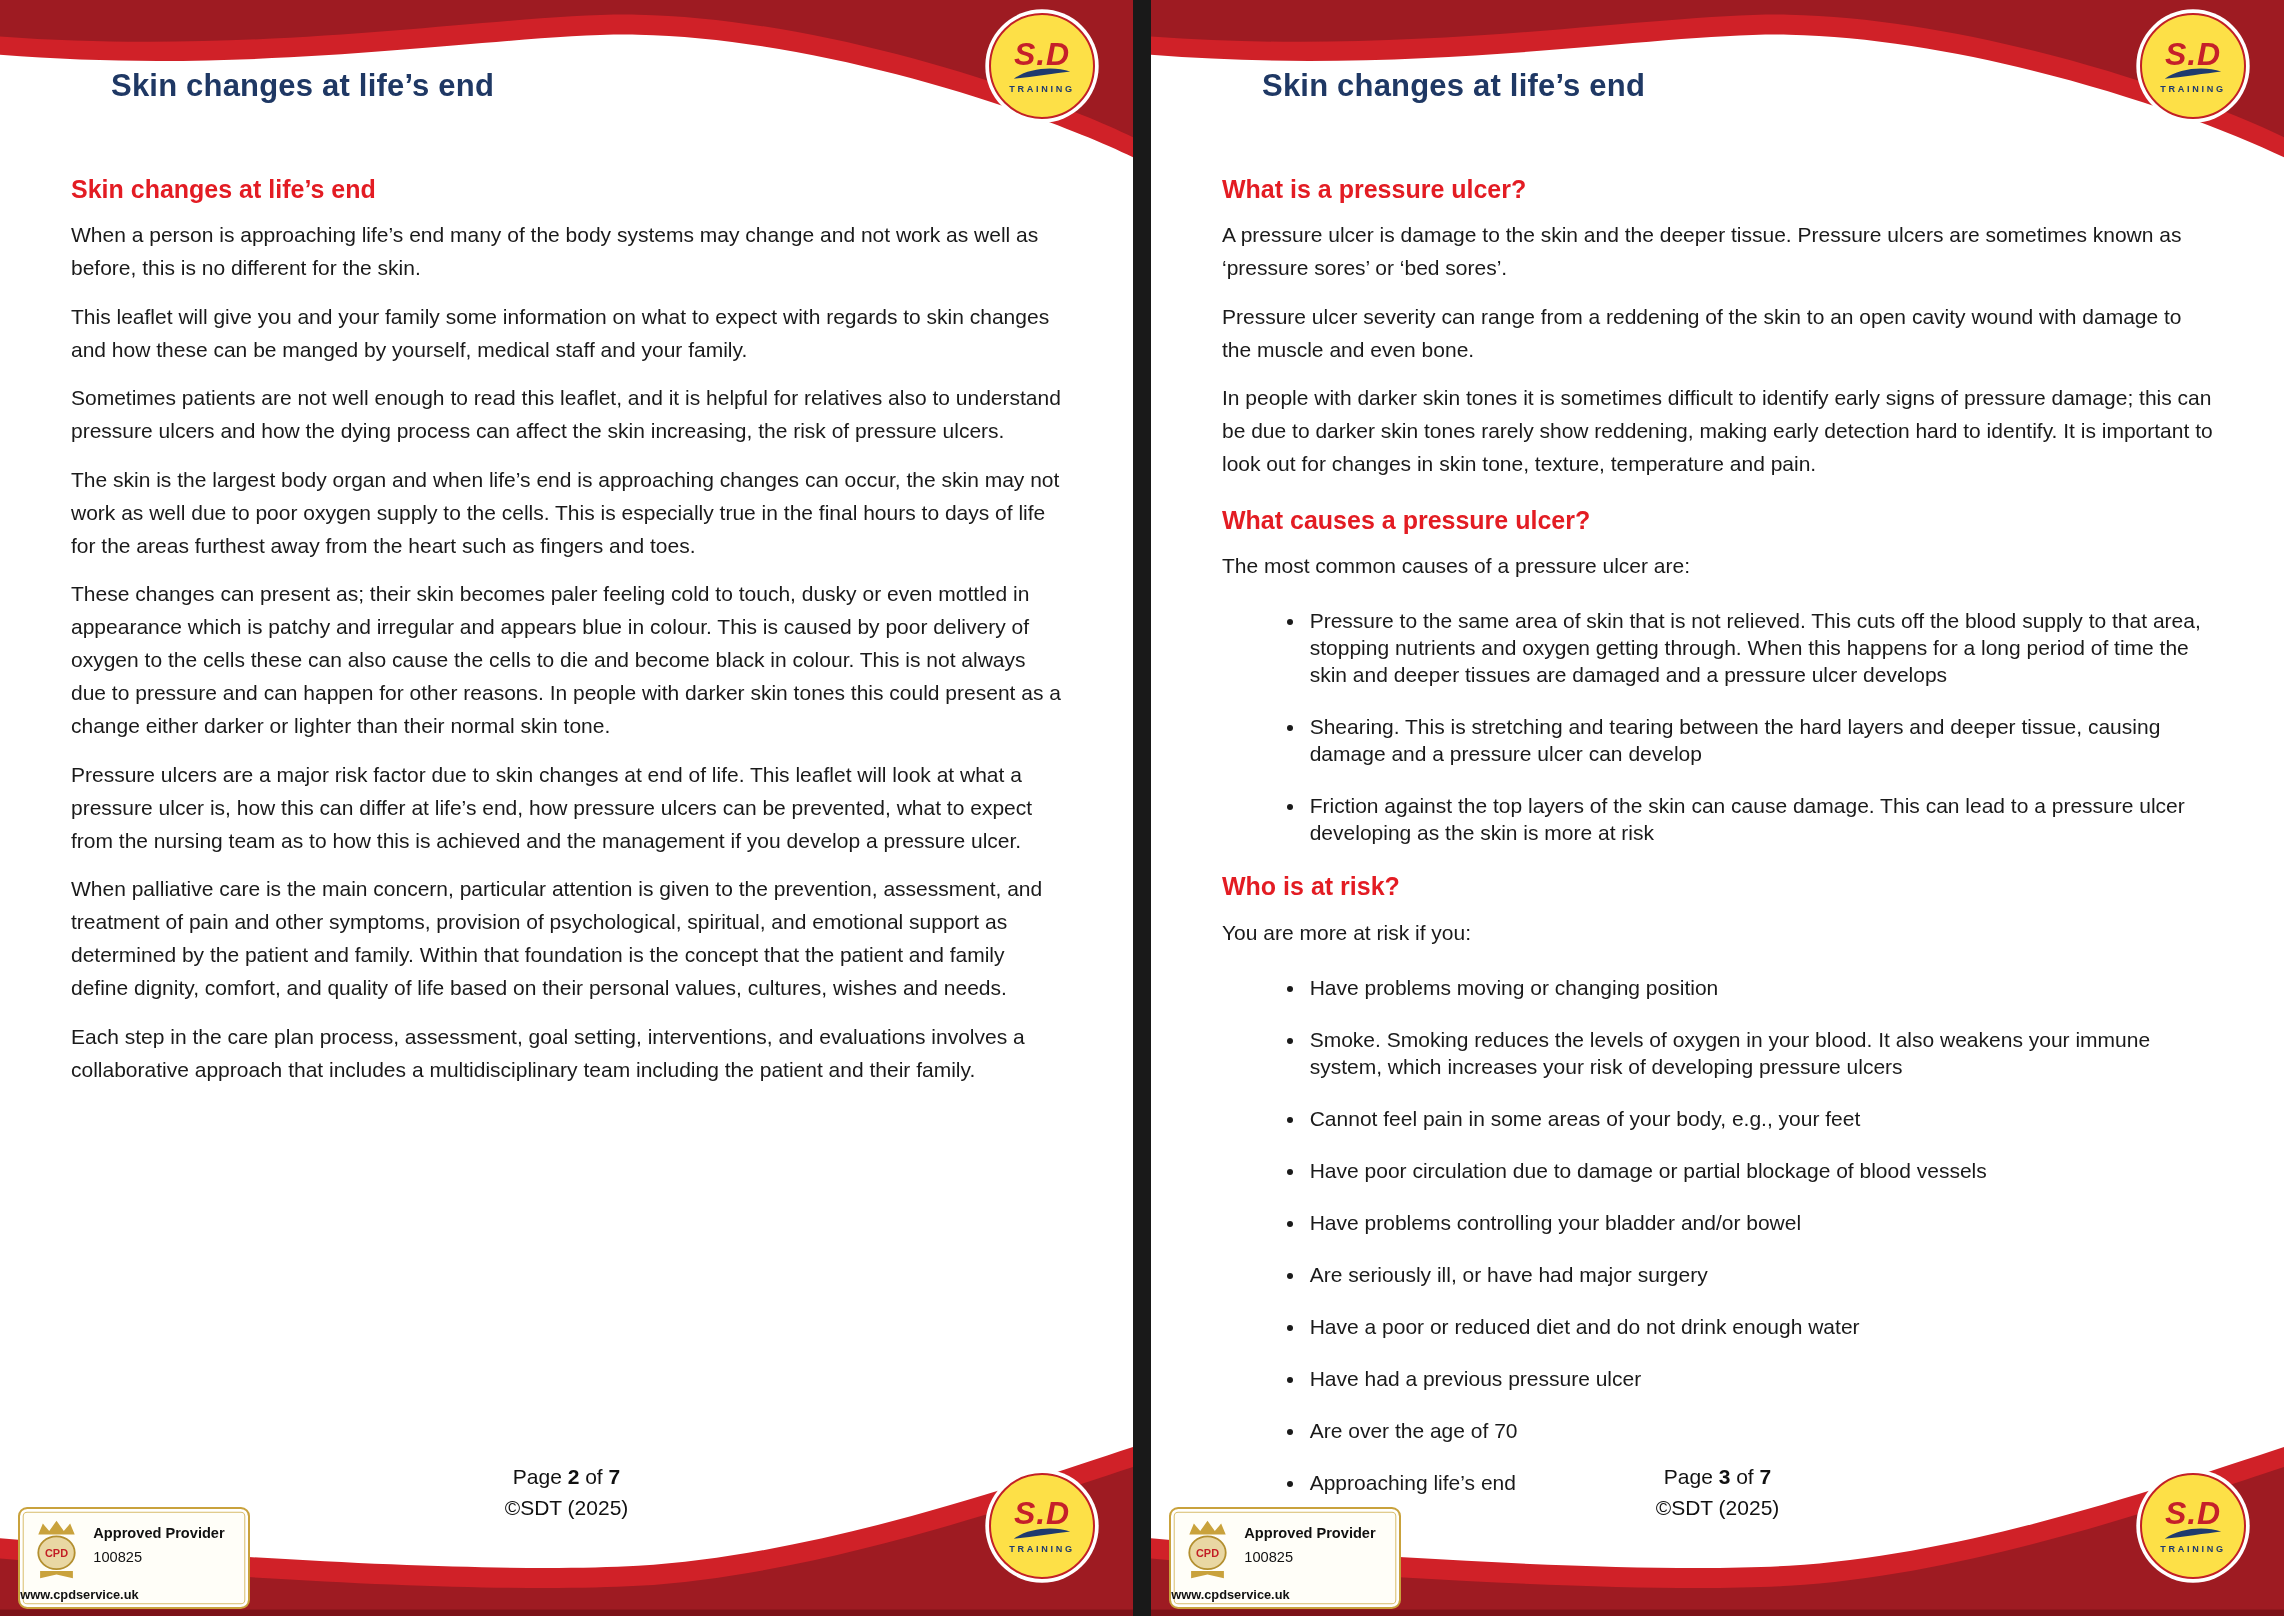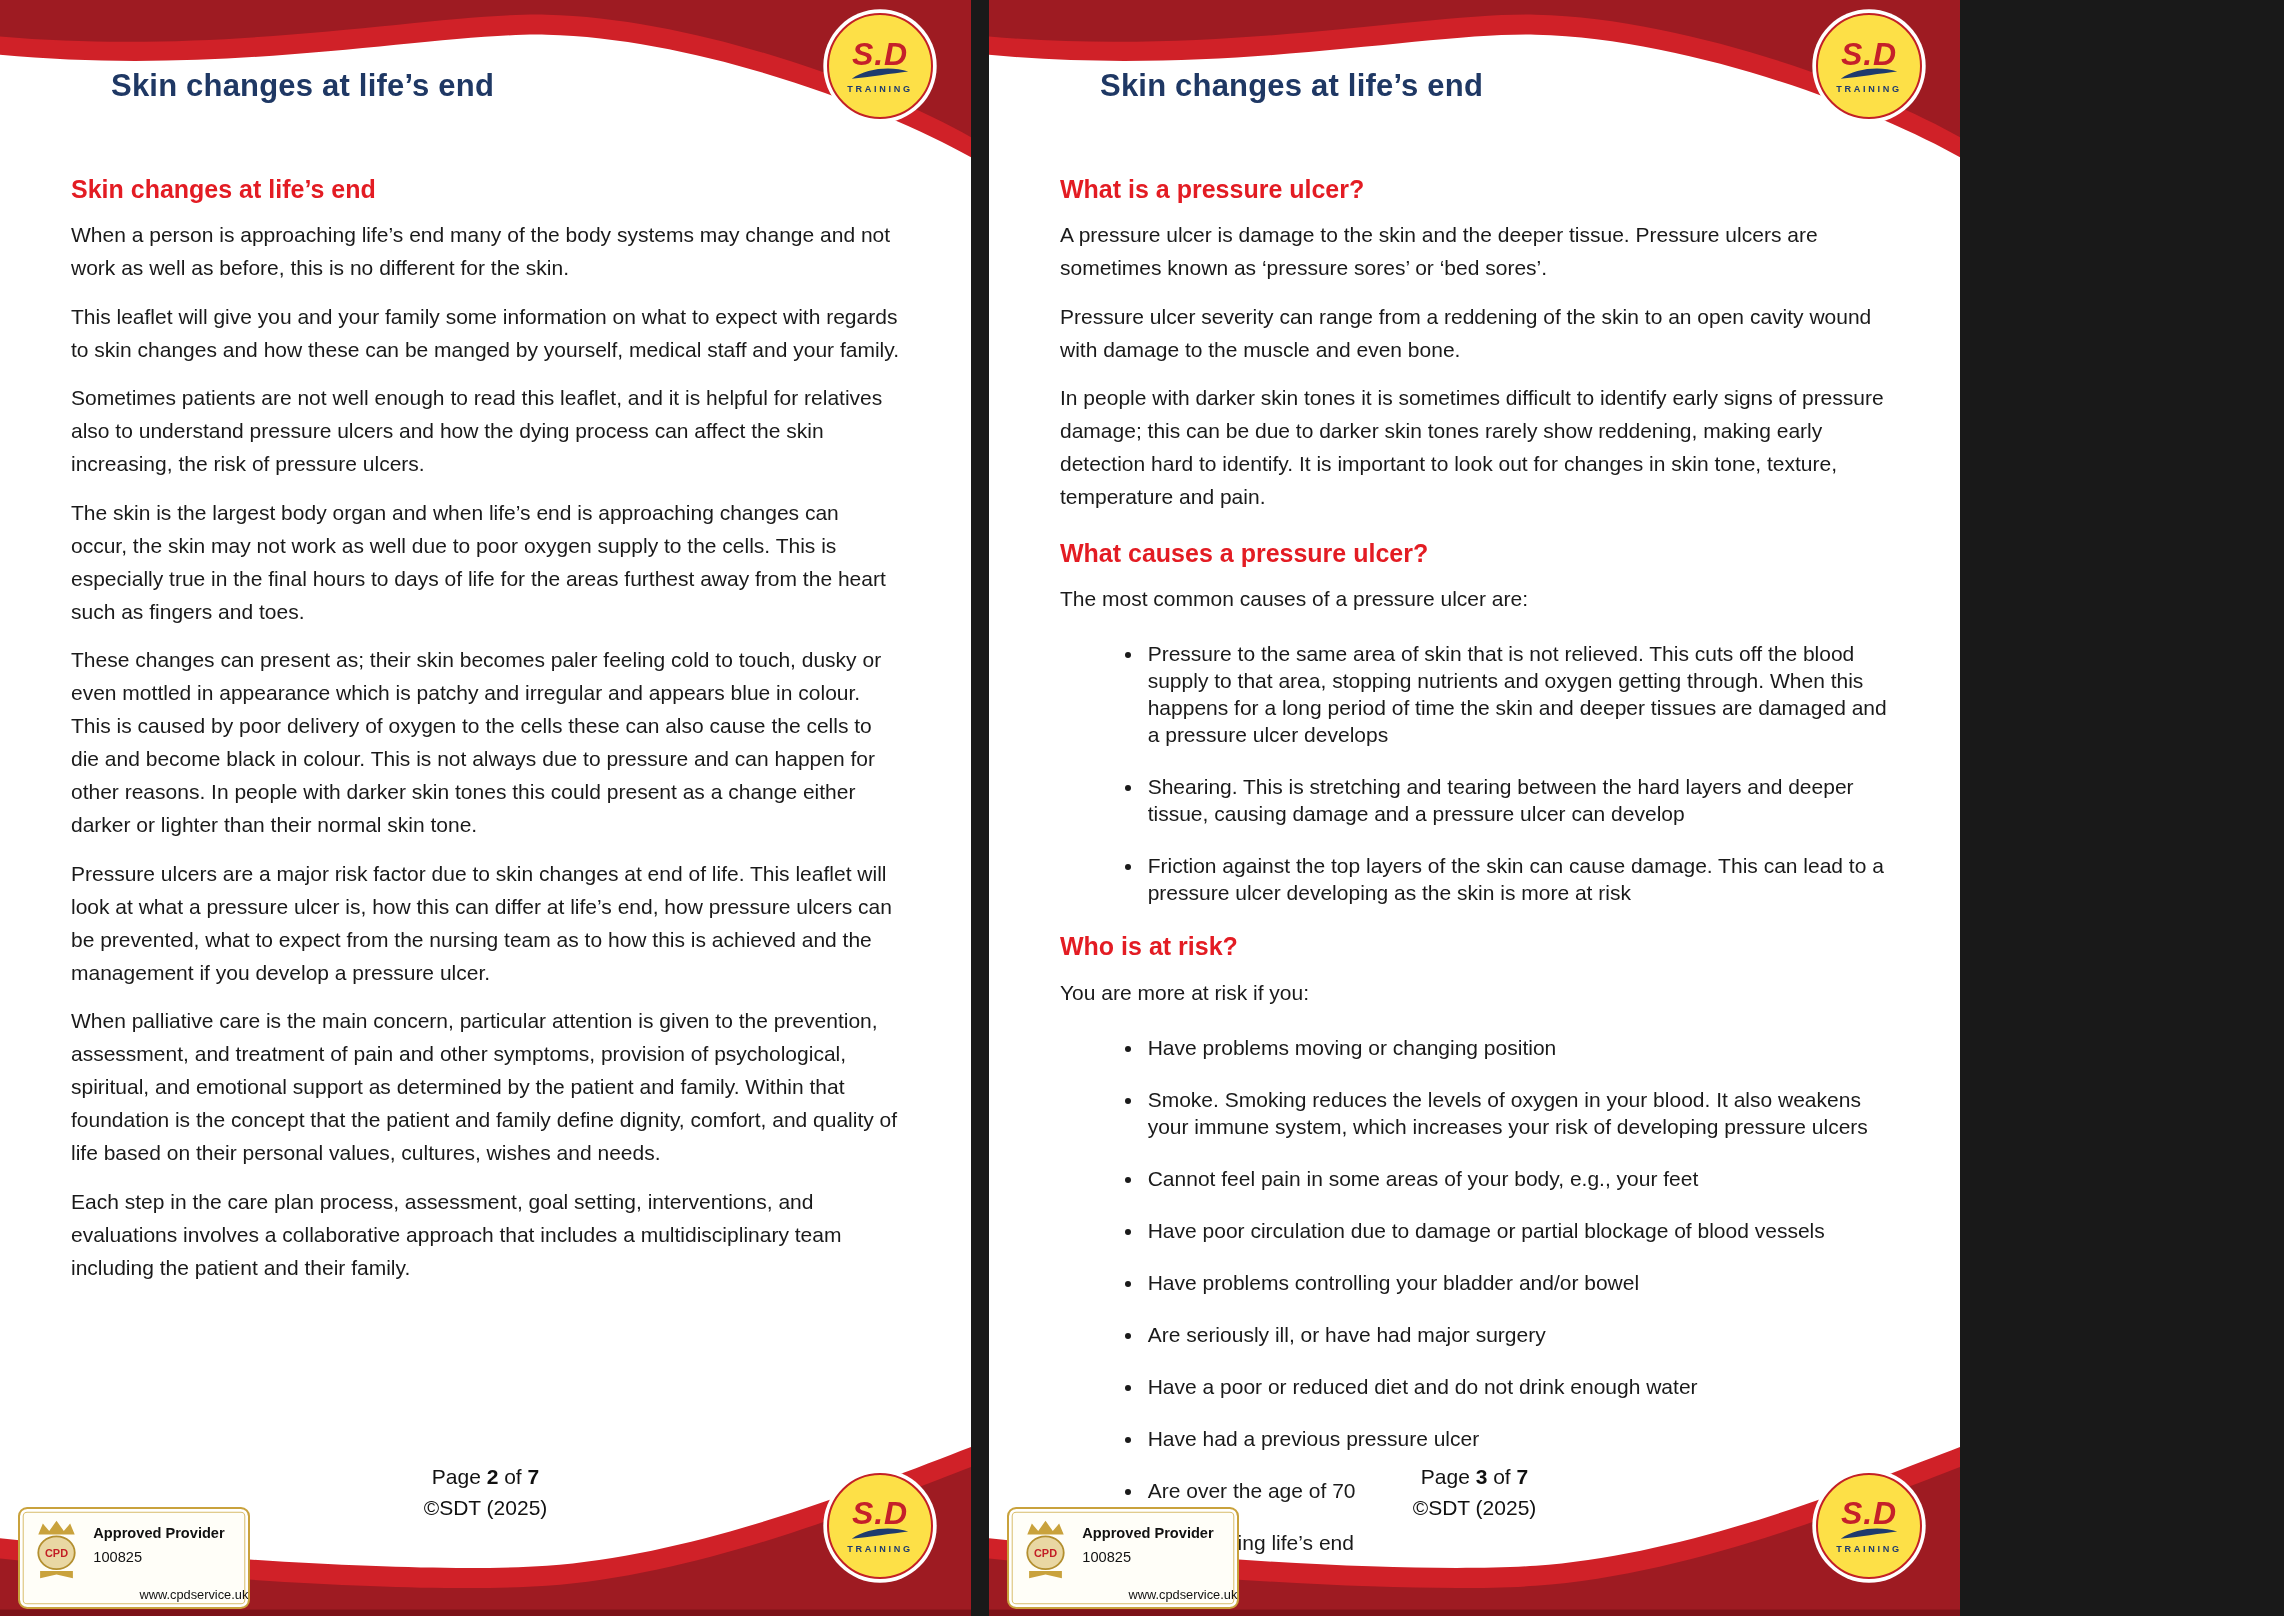--- a/index.html
+++ b/index.html
@@ -1,18 +1,18 @@
 <!DOCTYPE html>
 <html style="font-size:14.6px"><head>
 <meta charset="utf-8">
 <style>
   * { margin:0; padding:0; box-sizing:border-box; }
   html,body { background:#191919; }
   body { font-family:"Liberation Sans", sans-serif; width:2284px; }
-  .sheet { display:flex; gap:18px; width:1960px; height:1616px; }
+  .sheet { display:flex; gap:18px; width:2284px; height:1616px; }
   .page { position:relative; width:1136px; height:1616px; background:#ffffff; overflow:hidden; }
 
   
   .wave-top { position:absolute; top:0; left:0; width:100%; height:160px; display:block; }
   .header-title { position:absolute; top:68px; left:111px; font-size:31px; font-weight:700; color:#1f3864; letter-spacing:0.2px; z-index:2; }
 
   
   .badge { position:absolute; width:106px; height:106px; border-radius:50%; background:#fde047;
            border:2.7px solid #c32026; box-shadow:0 0 0 3.7px #ffffff;
            display:flex; flex-direction:column; align-items:center; justify-content:center; z-index:3; }
@@ -36,21 +36,21 @@
   .footer-text { position:absolute; top:18.3px; width:100%; text-align:center; font-size:21px; color:#111; z-index:2; }
   .footer-copy { position:absolute; top:49px; width:100%; text-align:center; font-size:21px; color:#111; z-index:2; }
 
   
   .cpd-card { position:absolute; left:18.3px; bottom:7.3px; width:232px; height:102px; background:#fffef8;
               border:2.7px solid #c9a23c; border-radius:9.1px;
               box-shadow:inset 0 0 0 2.7px #ffffff, inset 0 0 0 3.7px #d8bc6a; z-index:3; }
   .cpd-emblem { position:absolute; left:11px; top:9.1px; width:51px; height:64px; }
   .cpd-line1 { position:absolute; left:73px; top:16.4px; font-size:14.6px; font-weight:700; color:#111; }
   .cpd-line2 { position:absolute; left:73px; top:40px; font-size:14.6px; color:#111; }
-  .cpd-url  { position:absolute; bottom:4.6px; width:100%; text-align:right; font-size:12.8px; font-weight:400; color:#111; }
+  .cpd-url  { position:absolute; bottom:4.6px; width:100%; text-align:left; font-size:12.8px; font-weight:700; color:#111; }
 </style>
 </head>
 <body>
 
 <div class="sheet">
 
   <div class="page">
     <svg class="wave-top" viewBox="0 0 1243 175" preserveAspectRatio="none">
       <path d="M0,0 H1243 V172 C1140,122 900,42 700,38 C560,35 300,84 0,60 Z" fill="#d02128"></path>
       <path d="M0,0 H1243 V150 C1140,100 900,20 700,16 C560,13 300,62 0,40 Z" fill="#9e1b22"></path>

